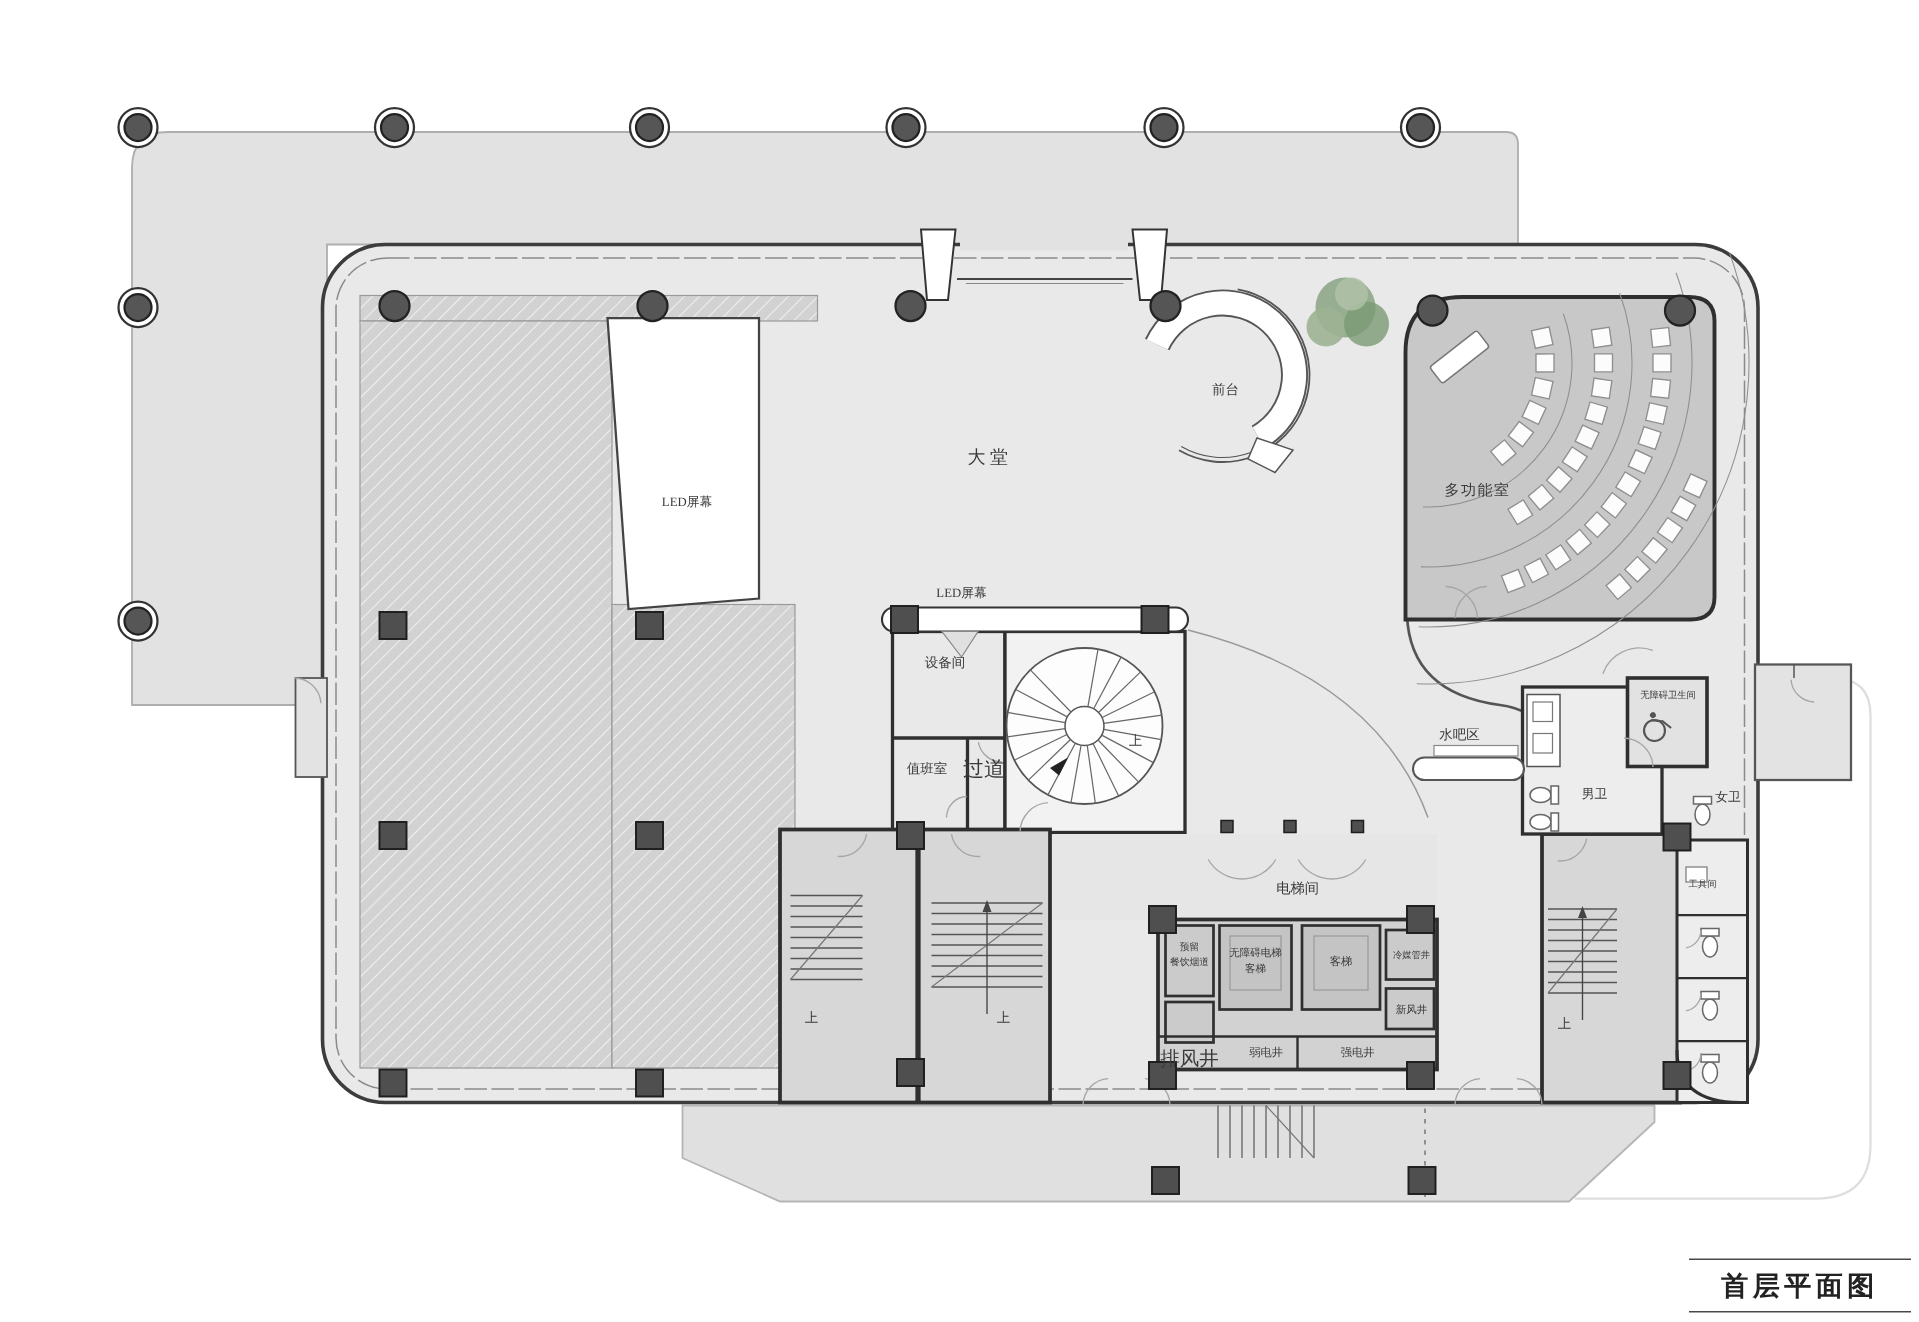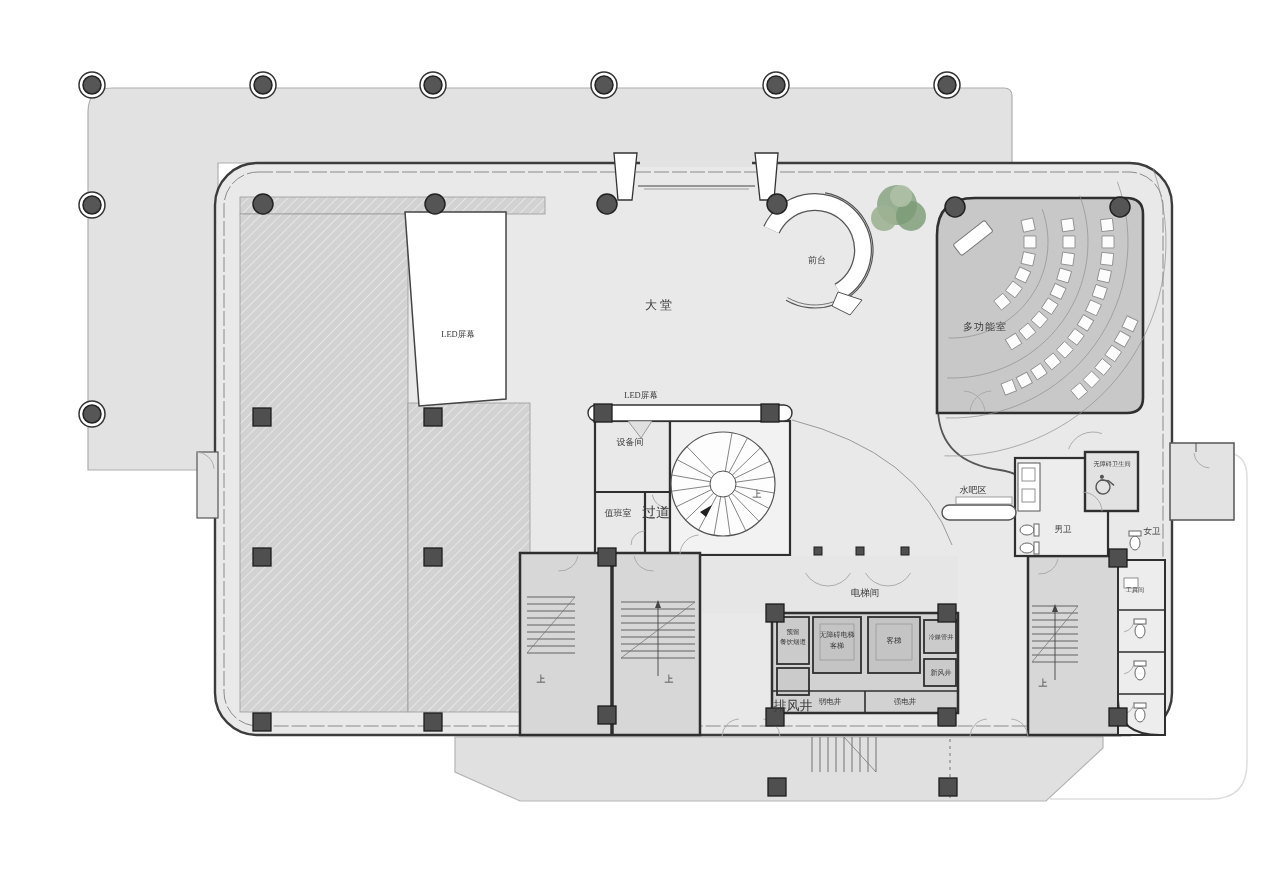--- a/index.html
+++ b/index.html
@@ -395,21 +395,22 @@
 <div class="lbl" style="left:973px;top:490px;font-size:9px;">水吧区</div>
 <div class="lbl" style="left:853px;top:593px;font-size:9.5px;padding-left:24px;">电梯间</div>
 <div class="lbl" style="left:793px;top:632px;font-size:6.5px;">预留</div>
 <div class="lbl" style="left:793px;top:642px;font-size:6.5px;">餐饮烟道</div>
 <div class="lbl" style="left:837px;top:635px;font-size:7px;">无障碍电梯</div>
 <div class="lbl" style="left:837px;top:646px;font-size:7px;">客梯</div>
 <div class="lbl" style="left:894px;top:641px;font-size:7.5px;">客梯</div>
 <div class="lbl" style="left:941px;top:637px;font-size:6.2px;">冷媒管井</div>
 <div class="lbl" style="left:793px;top:682px;font-size:13px;margin-top:24px;">排风井</div>
 <div class="lbl" style="left:941px;top:673px;font-size:7px;">新风井</div>
-<div class="lbl" style="left:830px;top:702px;font-size:7.5px;">弱电井</div>
+<div class="lbl" style="left:830px;top:702px;font-size:7.5px;padding-left:28px;">弱电井</div>
 <div class="lbl" style="left:905px;top:702px;font-size:7.5px;">强电井</div>
 <div class="lbl" style="left:1063px;top:530px;font-size:8.5px;text-align:center;">男卫</div>
 <div class="lbl" style="left:1152px;top:532px;font-size:8.5px;">女卫</div>
 <div class="lbl" style="left:1112px;top:464px;font-size:6.2px;">无障碍卫生间</div>
 <div class="lbl" style="left:1135px;top:590px;font-size:6.2px;">工具间</div>
 
+<div class="title-block">首层平面图</div>
 
 </div>
 
 </body></html>

